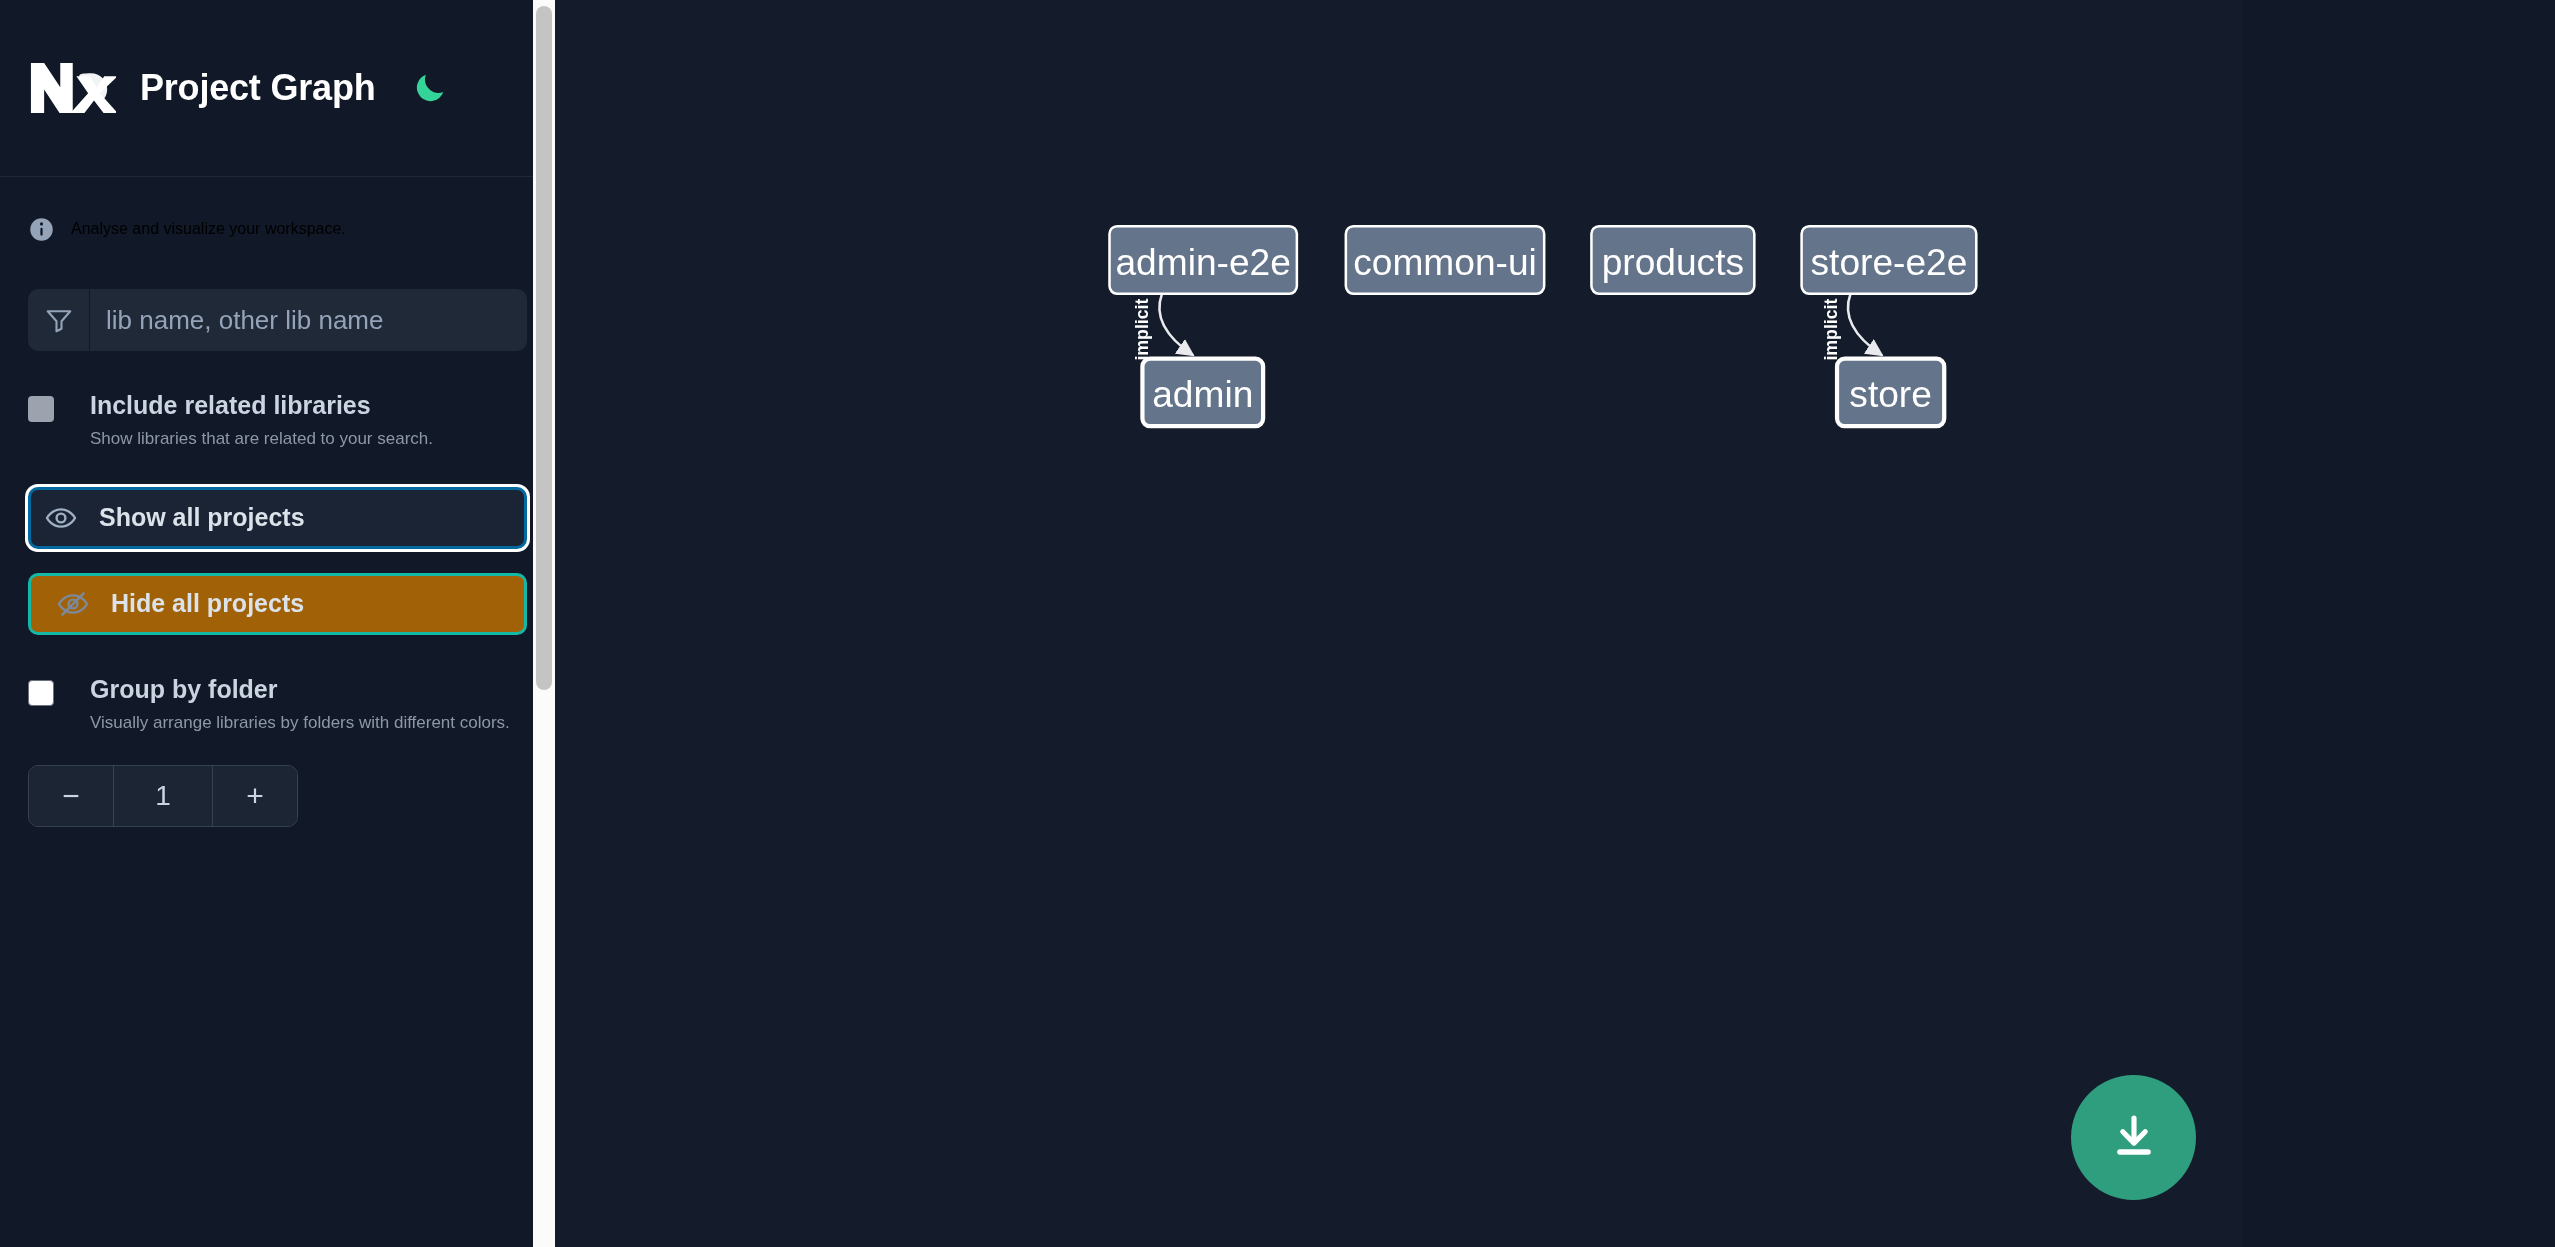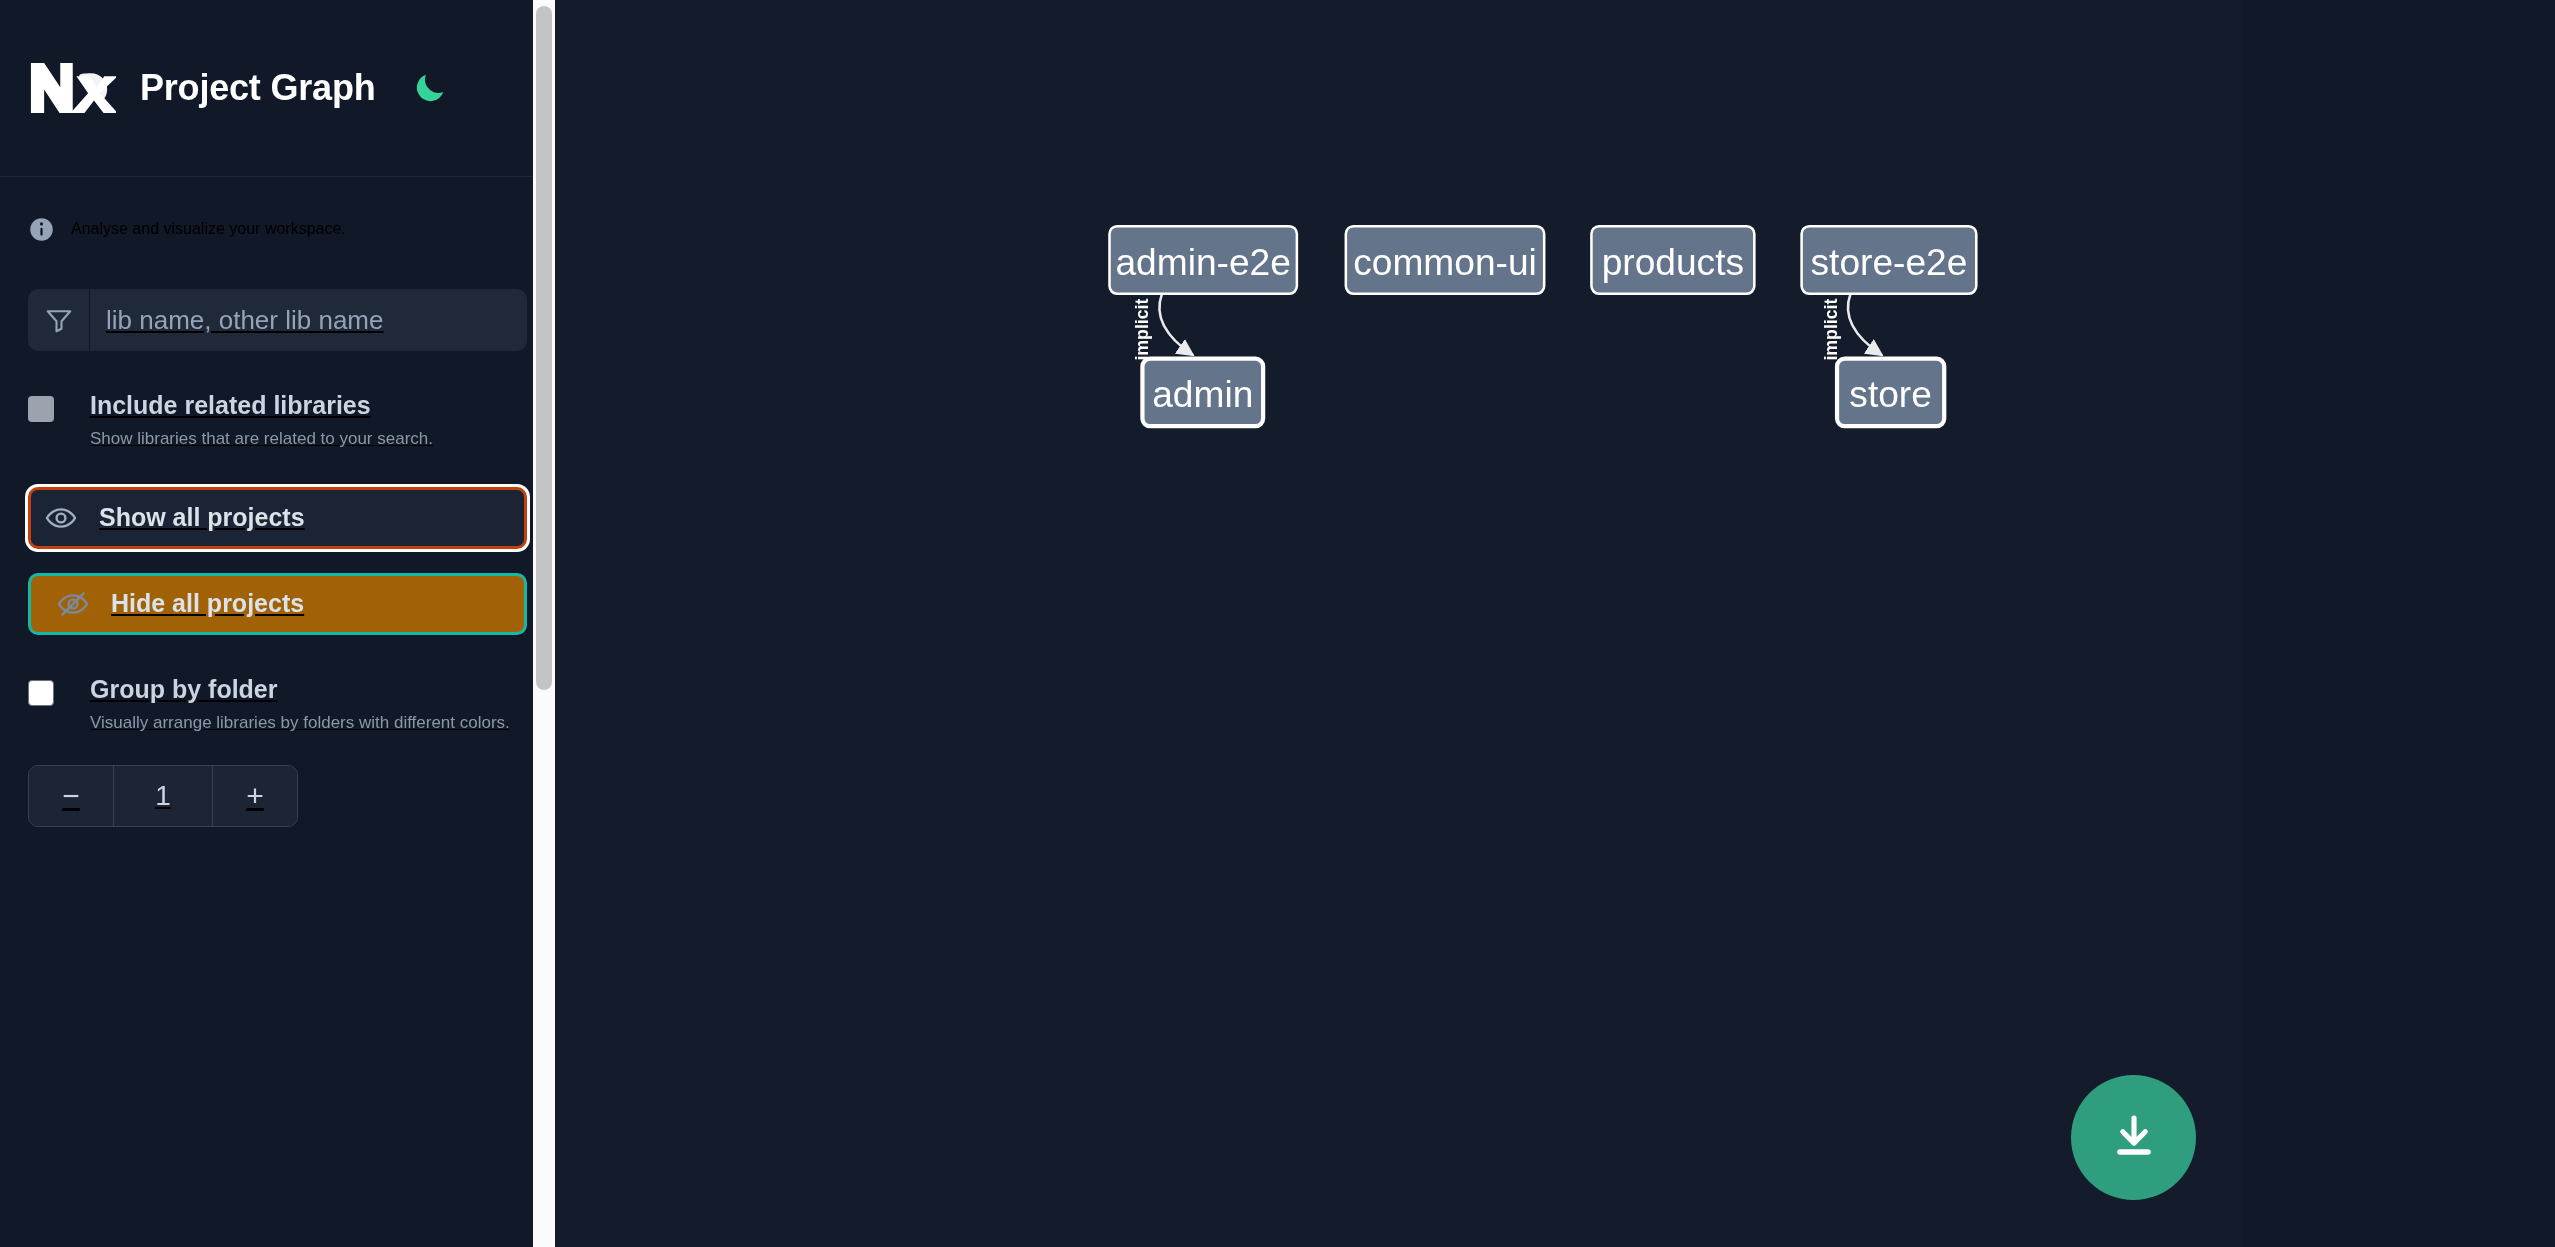--- a/index.html
+++ b/index.html
@@ -68,21 +68,20 @@
     align-items: center;
     gap: 16px;
     padding: 32px 28px 0 28px;
     height: 72px;
   }
   .info-icon { width: 27px; height: 27px; flex: 0 0 27px; }
 
   
   .sb-body {
     padding: 0 28px;
-    text-decoration: underline;
   }
 
   
   .filter-box {
     margin-top: 40px;
     height: 62px;
     display: flex;
     align-items: stretch;
     background: #1f2937;
     border-radius: 10px;
@@ -156,21 +155,21 @@
     background: #a16207;
     border: 3px solid #14b8a6;
     color: #dbe2ea;
     font-size: 25px;
     font-weight: 700;
     font-family: "Liberation Sans", sans-serif;
     cursor: pointer;
     text-align: left;
   }
   .gbtn.focused {
-    border: 3px solid #c2410c;
+    border: 3px solid #0369a1;
     box-shadow: 0 0 0 3px #ffffff;
     background: #1b2434;
     padding-left: 14px;
   }
   .gbtn + .gbtn { margin-top: 24px; }
   .gbtn svg { flex: 0 0 auto; }
 
   
   .stepper {
     margin-top: 30px;

